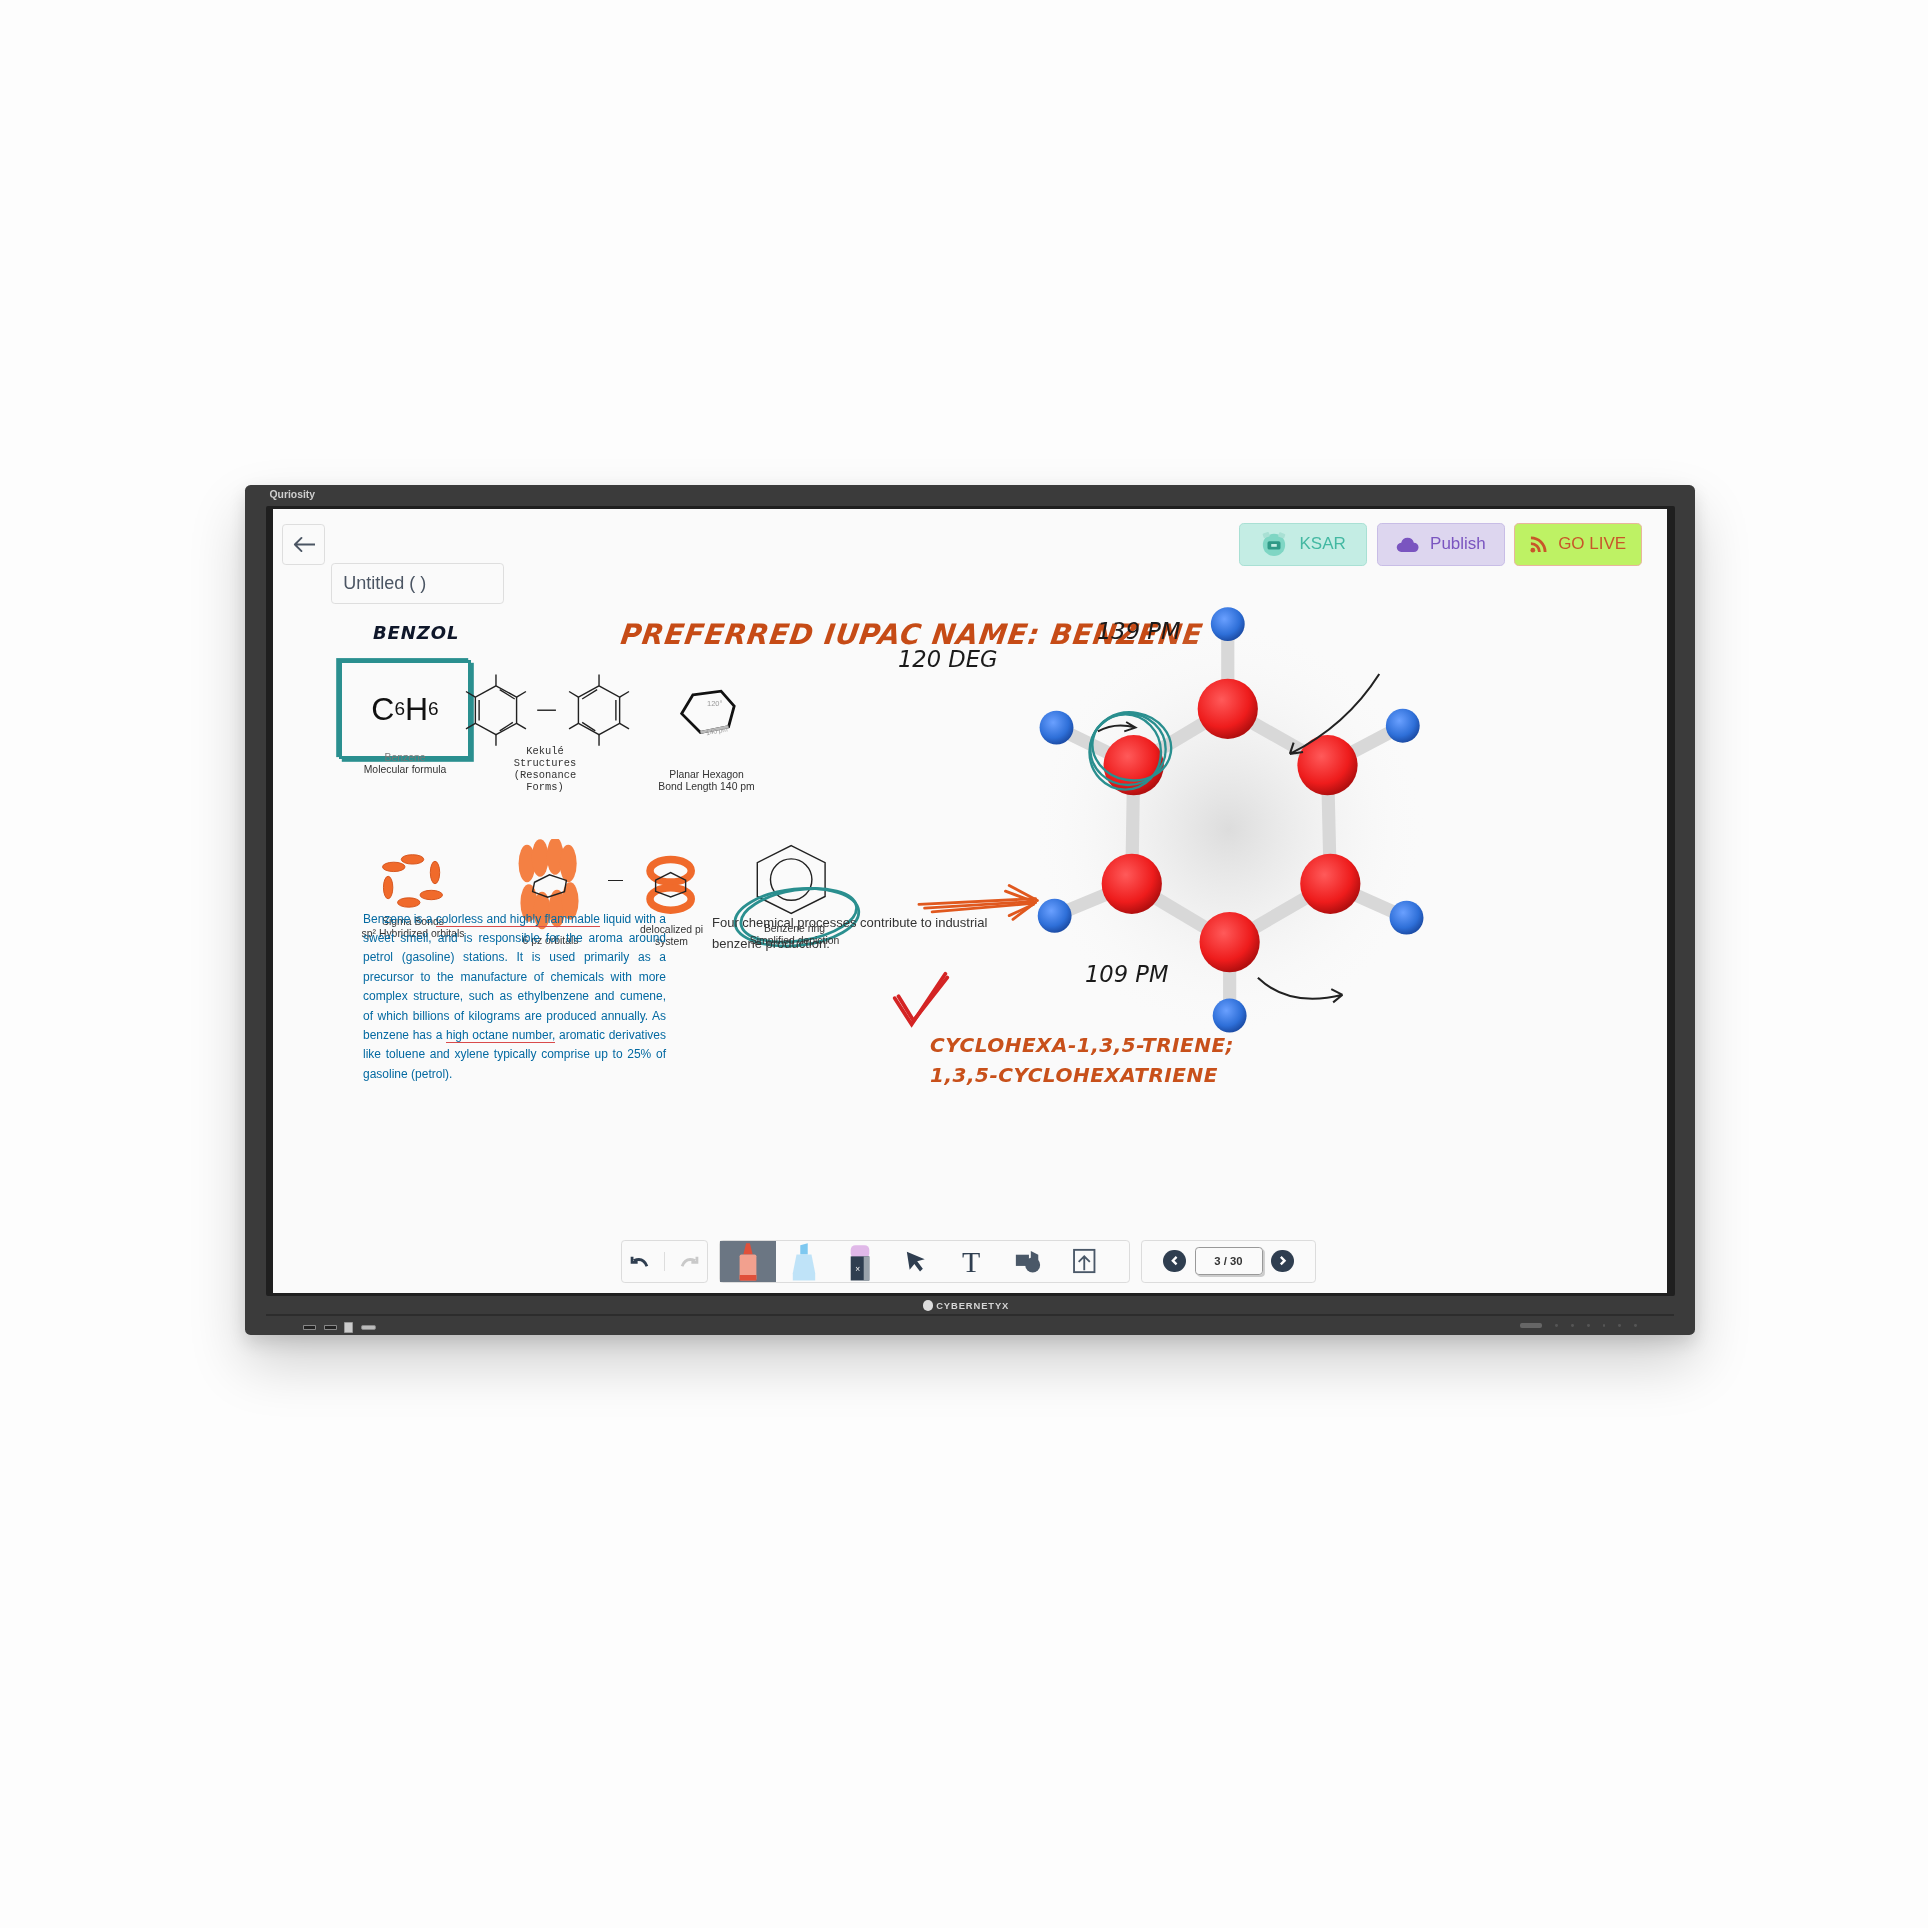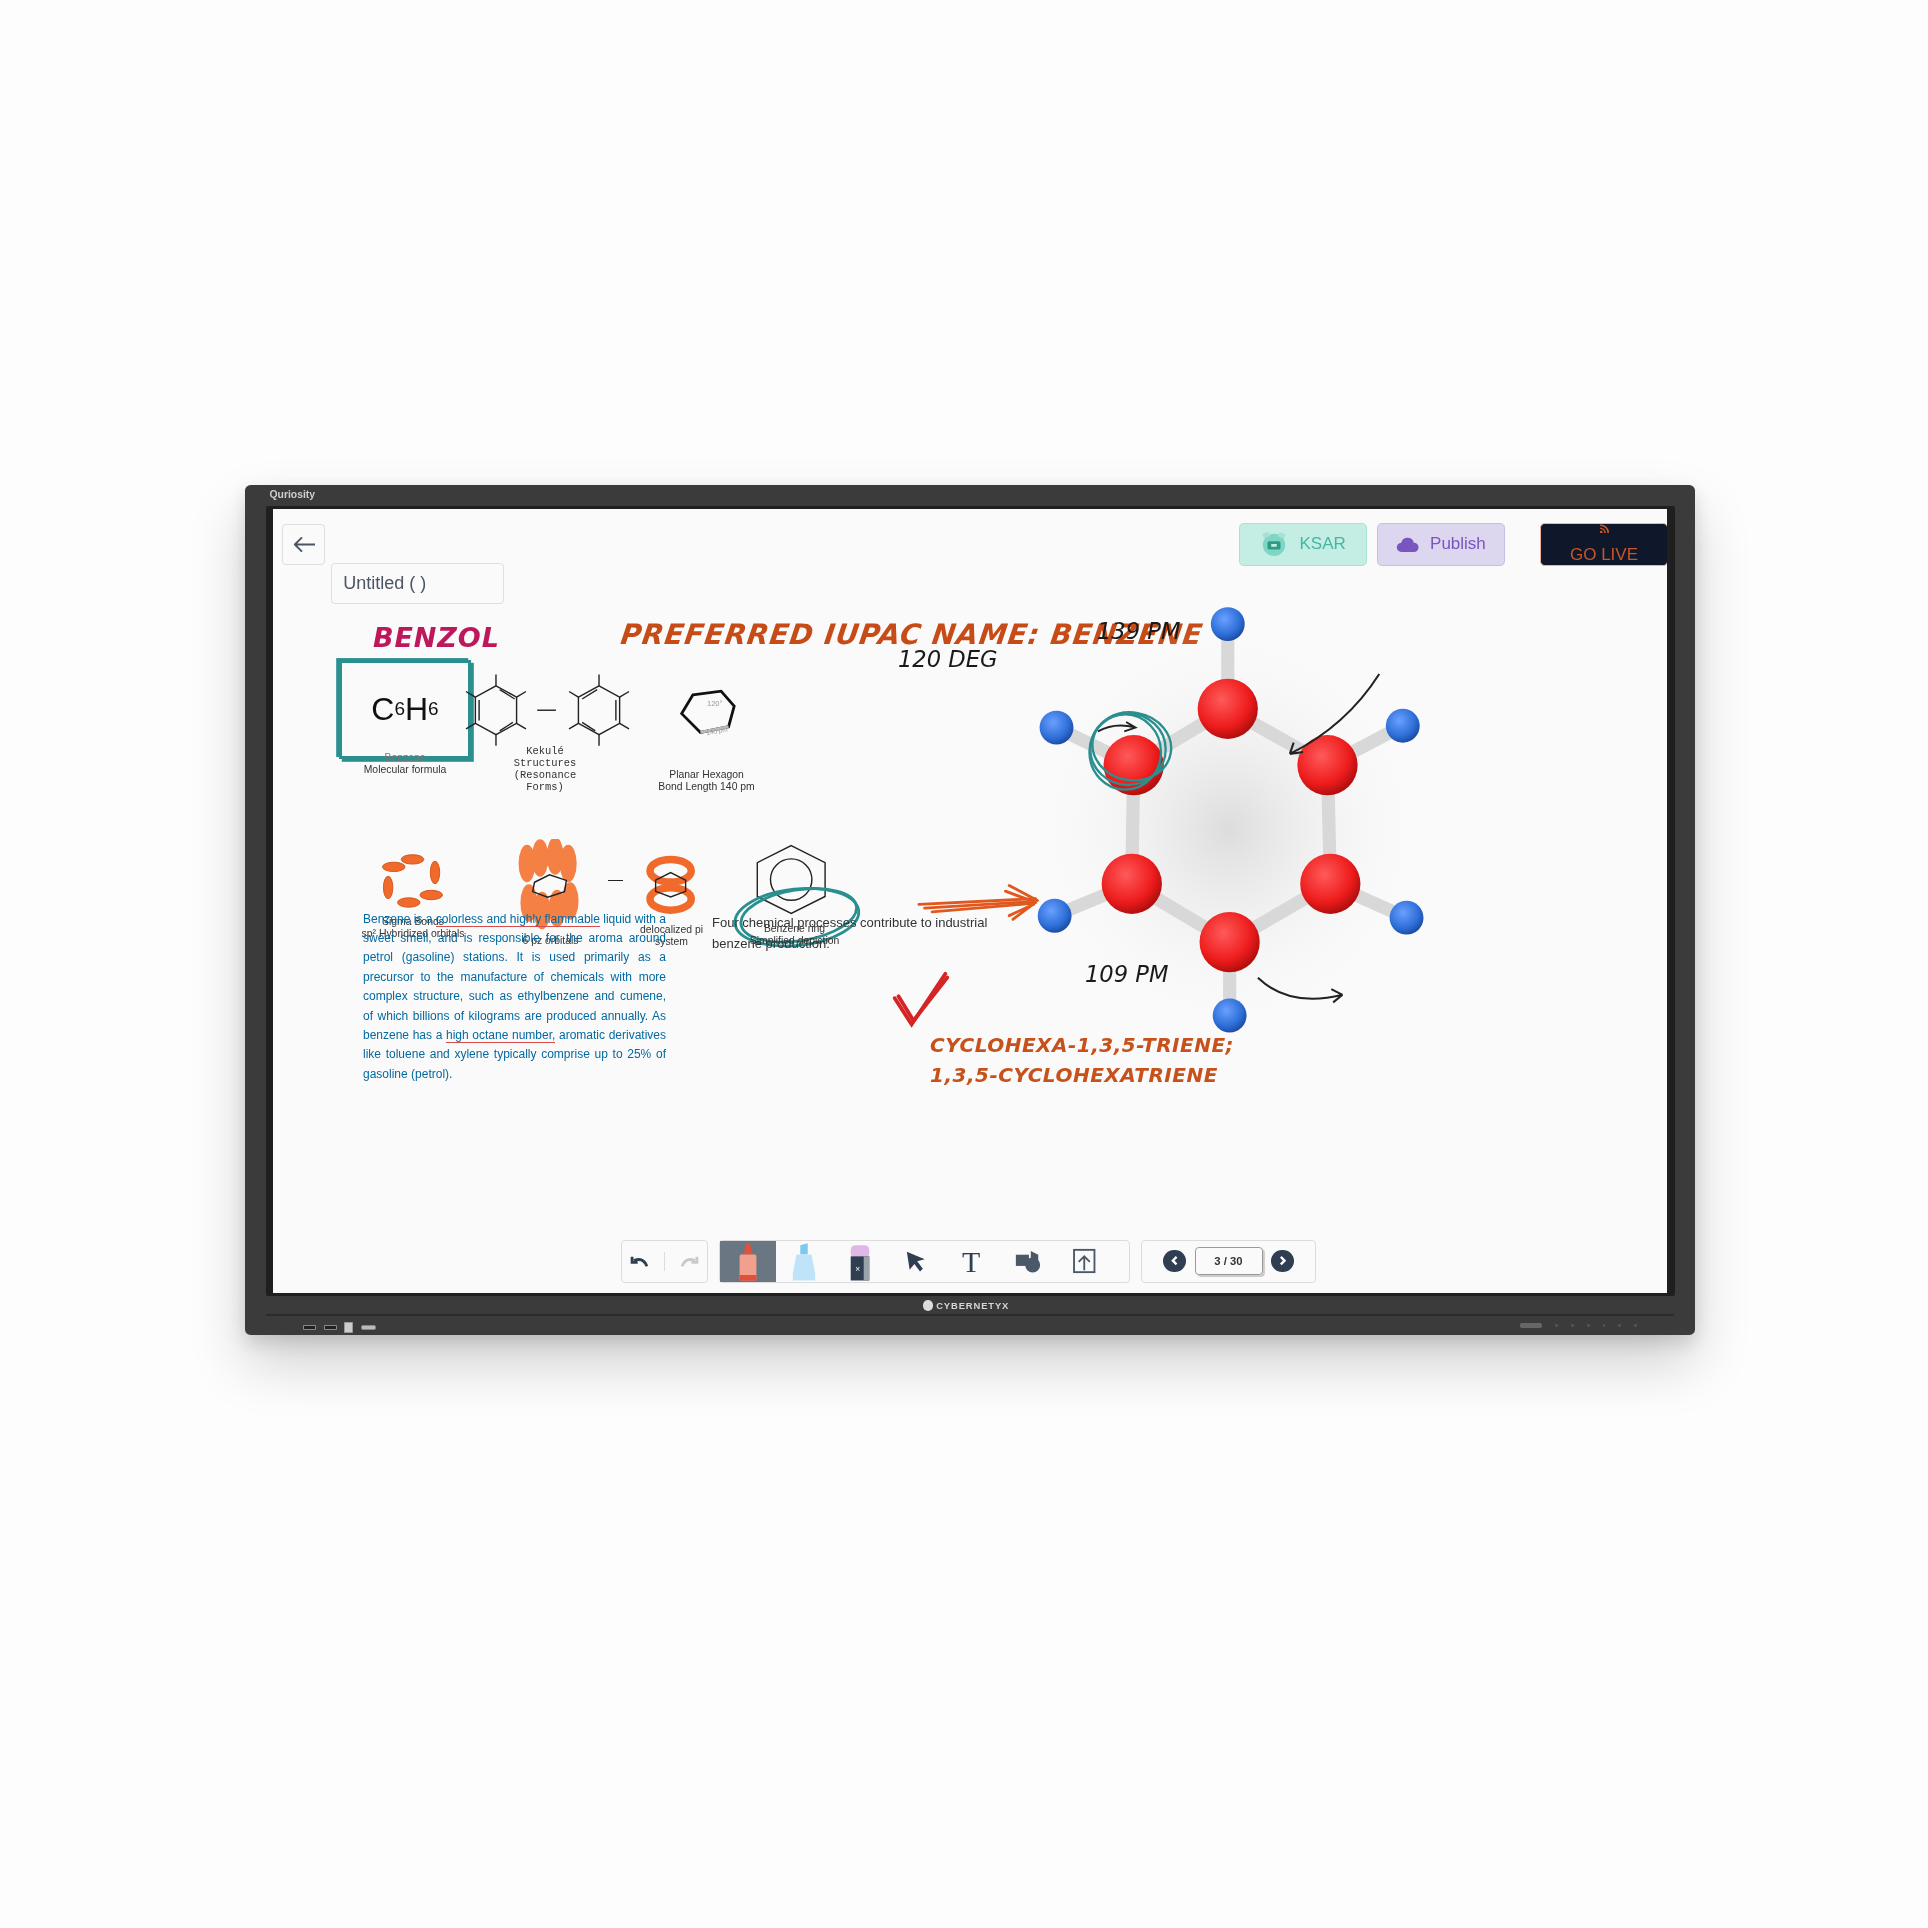--- a/index.html
+++ b/index.html
@@ -50,26 +50,26 @@
     padding-left: 11.3px; display: flex; align-items: center;
     font-size: 18px; color: #4b5563; margin-top: 39px;
   }
   .top-btn {
     position: absolute; top: 14px; height: 43px; width: 128px; border-radius: 4.7px;
     display: flex; align-items: center; justify-content: center; gap: 11.3px;
     font-size: 17px;
   }
   .btn-ksar { left: 966px; background: #c4ede4; border: 0.9px solid #a9e0d4; color: #43b8a2; }
   .btn-publish { left: 1104px; background: #ddd6ef; border: 0.9px solid #c8bde6; color: #7a55c0; }
-  .btn-golive { left: 1267px; background: #0f172a; border: 0.9px solid #e8b69c; color: #c8562a; flex-direction: column; }
+  .btn-golive { left: 1241px; background: #bef264; border: 0.9px solid #e8b69c; color: #c8562a; }
 
   
   .hand { font-family: "DejaVu Sans", sans-serif; font-style: italic; font-weight: bold; position: absolute; white-space: nowrap; }
   .title-hand { left: 348px; top: 109px; font-size: 28px; color: #c64b16; letter-spacing: 0.9px; transform: skewX(-8deg); }
-  .benzol { left: 100px; top: 113px; font-size: 27px; color: #be185d; letter-spacing: 0.9px; }
+  .benzol { left: 100px; top: 113px; font-size: 18px; color: #0f172a; letter-spacing: 0.9px; }
   .caption { position: absolute; font-size: 10.4px; color: #333; text-align: center; line-height: 12.2px; }
   .formula-box {
     position: absolute; left: 66px; top: 151px; width: 132px; height: 99px;
     border: 3.8px solid #2a8f8f; box-shadow: 2.8px 2.8px 0 #2a8f8f, -2.8px -1.9px 0 #2a8f8f;
     display: flex; align-items: center; justify-content: center;
     font-size: 32px; color: #111;
   }
   .formula-box sub { font-size: 19px; }
 
   .para {

